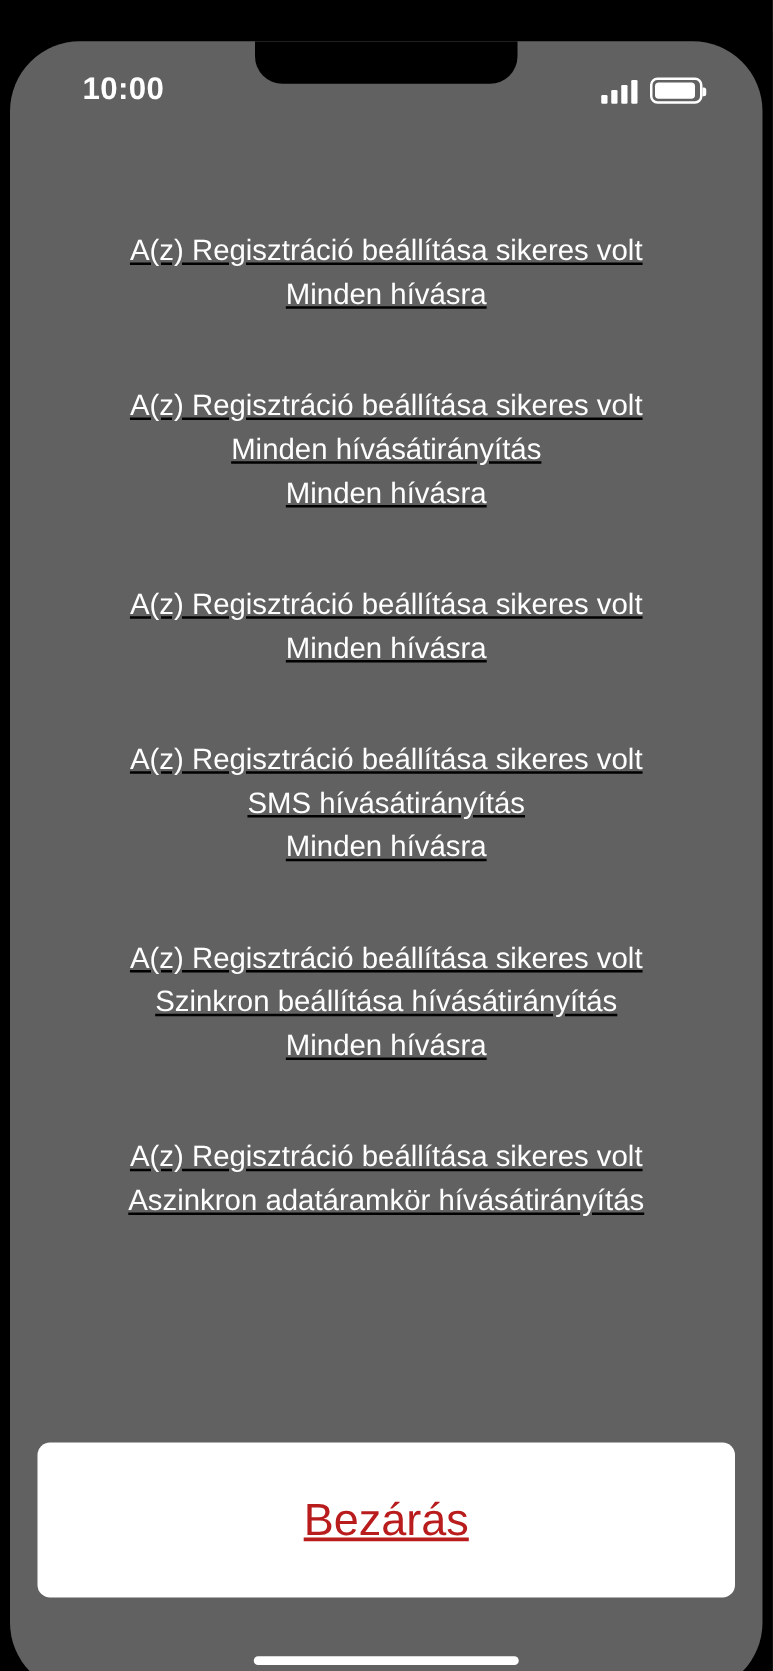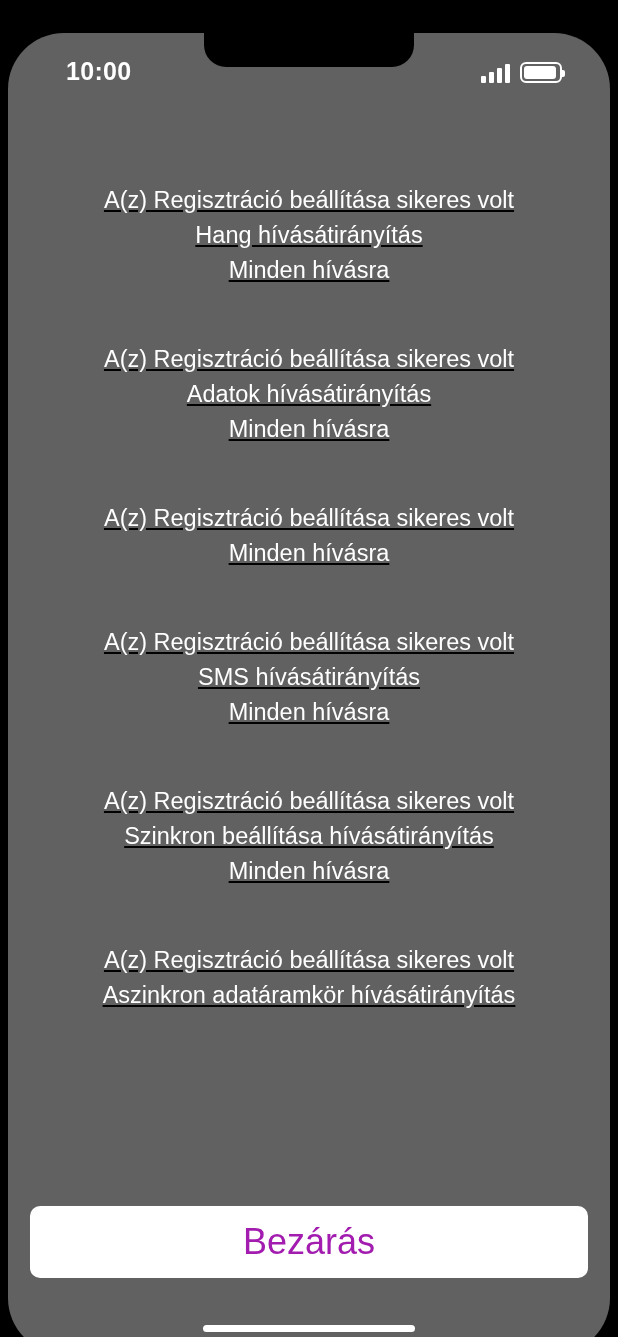--- a/index.html
+++ b/index.html
@@ -143,31 +143,32 @@
     display: block;
     white-space: nowrap;
   }
 
   
   .close-btn {
     position: absolute;
     left: 22px;
     right: 22px;
     bottom: 76px;
-    height: 72px;
+    height: 124px;
     background: #ffffff;
     border: none;
     border-radius: 10px;
-    color: #a21caf;
+    color: #b91c1c;
     font-size: 36px;
     font-family: "Liberation Sans", sans-serif;
     display: flex;
     align-items: center;
     justify-content: center;
     cursor: pointer;
+    text-decoration: underline;
   }
 
   .home-indicator {
     position: absolute;
     left: 50%;
     transform: translateX(-50%);
     bottom: 22px;
     width: 212px;
     height: 7px;
     background: #ffffff;
@@ -194,27 +195,26 @@
         <div class="battery">
             <span></span>
           </div>
       </div>
     </div>
 
     <div class="content">
 
       <div class="msg-block">
         <span class="msg-line">A(z) Regisztráció beállítása sikeres volt</span>
-        <span class="msg-line">Hang hívásátirányítás</span>
-        <span class="msg-line">Minden hívásra</span>
-      </div>
-
-      <div class="msg-block">
-        <span class="msg-line">A(z) Regisztráció beállítása sikeres volt</span>
-        <span class="msg-line">Adatok hívásátirányítás</span>
+        <span class="msg-line">Minden hívásra</span>
+      </div>
+
+      <div class="msg-block">
+        <span class="msg-line">A(z) Regisztráció beállítása sikeres volt</span>
+        <span class="msg-line">Minden hívásátirányítás</span>
         <span class="msg-line">Minden hívásra</span>
       </div>
 
       <div class="msg-block">
         <span class="msg-line">A(z) Regisztráció beállítása sikeres volt</span>
         <span class="msg-line">Minden hívásra</span>
       </div>
 
       <div class="msg-block">
         <span class="msg-line">A(z) Regisztráció beállítása sikeres volt</span>

